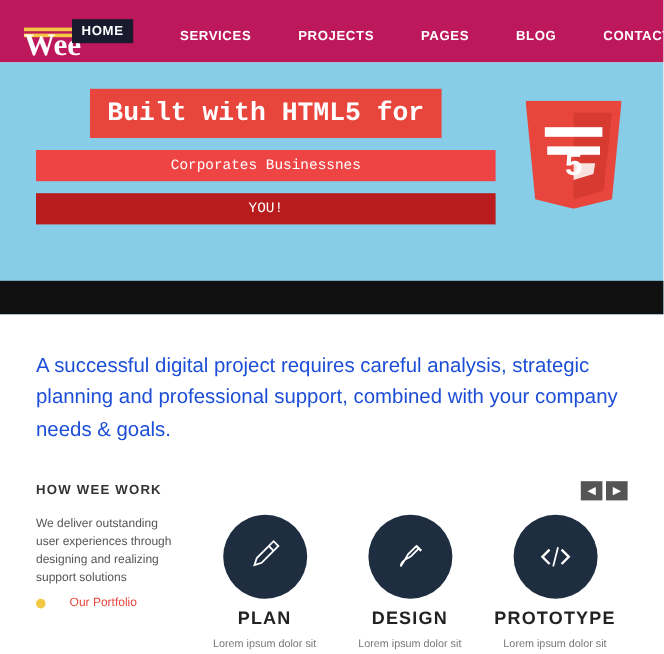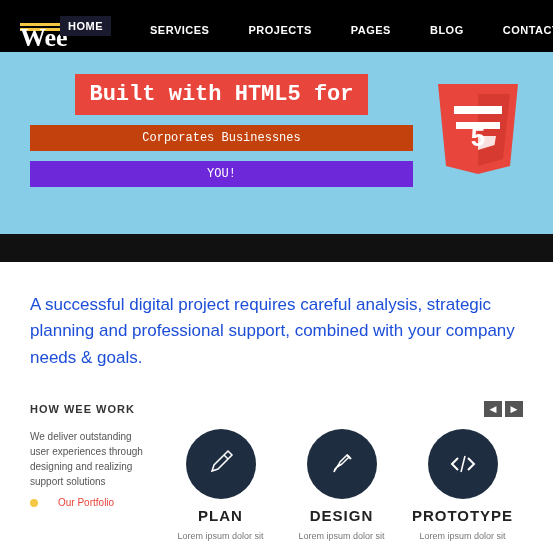--- a/index.html
+++ b/index.html
@@ -1,20 +1,20 @@
 <!DOCTYPE html>
 <html><head>
   <meta charset="utf-8">
   <style>
     * { margin: 0; padding: 0; box-sizing: border-box; }
     body { font-family: Arial, sans-serif; width: 553px; overflow-x: hidden; background: #fff; }
 
     
     .header {
-      background: #000000;
+      background: #be185d;
       height: 52px;
       display: flex;
       align-items: center;
       justify-content: space-between;
       padding: 0 20px;
     }
     .logo {
       color: #fff;
       font-size: 26px;
       font-weight: bold;
@@ -65,31 +65,31 @@
       background: #e8453c;
       color: #fff;
       font-size: 22px;
       font-weight: bold;
       padding: 8px 14px;
       display: inline-block;
       margin-bottom: 10px;
       font-family: 'Courier New', monospace;
     }
     .hero-tag {
-      background: #c2410c;
+      background: #ef4444;
       color: #fff;
       font-size: 12px;
       padding: 6px 14px;
       display: inline-block;
       margin-bottom: 6px;
       font-family: 'Courier New', monospace;
       cursor: pointer;
     }
     .hero-tag.you {
-      background: #6d28d9;
+      background: #b91c1c;
       font-size: 12px;
     }
     .hero-tags {
       display: flex;
       flex-direction: column;
       gap: 4px;
     }
     .hero-html5 {
       width: 90px;
       height: 90px;

